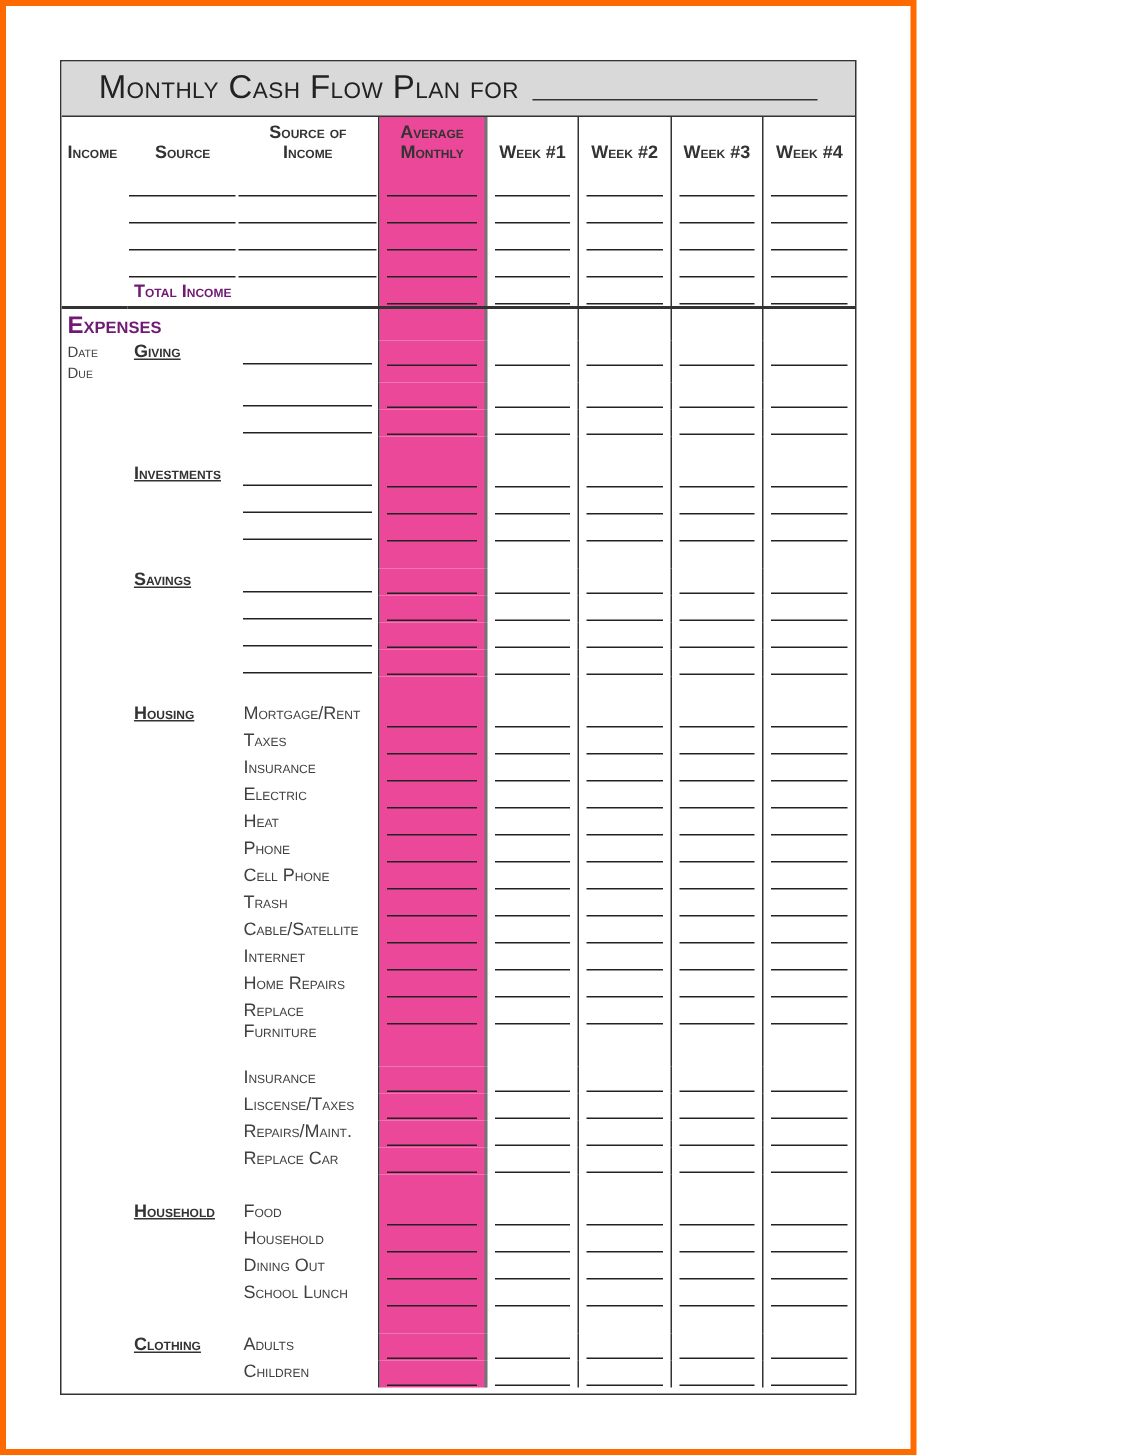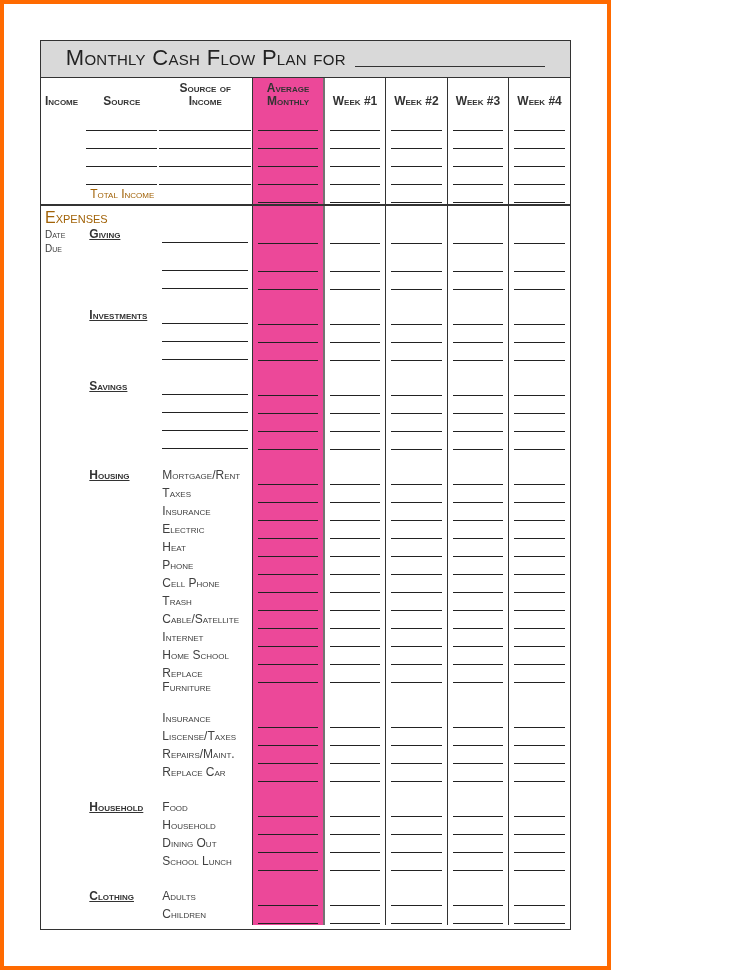--- a/index.html
+++ b/index.html
@@ -86,23 +86,23 @@
   
   .line {
     display: block;
     border-bottom: 1px solid #222;
     height: 16px;
   }
   .line.narrow { margin: 0 4px; }
 
   
   .teal {
-    color: #a16207;
+    color: #701a75;
     font-variant: small-caps;
-    font-weight: 400;
+    font-weight: 700;
   }
   .cat {
     font-variant: small-caps;
     font-weight: 700;
     text-decoration: underline;
     color: #333;
   }
   .small-caps { font-variant: small-caps; }
   .tiny { font-size: 10px; }
 
@@ -738,21 +738,21 @@
             <td class="week-col">
               <span class="line narrow"></span>
             </td>
             <td class="week-col">
               <span class="line narrow"></span>
             </td>
           </tr>
           <tr class="data">
             <td class="cell" style="text-align:left;"></td>
             <td class="cell" style="text-align:left;"></td>
-            <td class="cell"><span class="item">Home School</span></td>
+            <td class="cell"><span class="item">Home Repairs</span></td>
             <td class="avg-col">
               <span class="line narrow"></span>
             </td>
             <td class="week-col">
               <span class="line narrow"></span>
             </td>
             <td class="week-col">
               <span class="line narrow"></span>
             </td>
             <td class="week-col">

